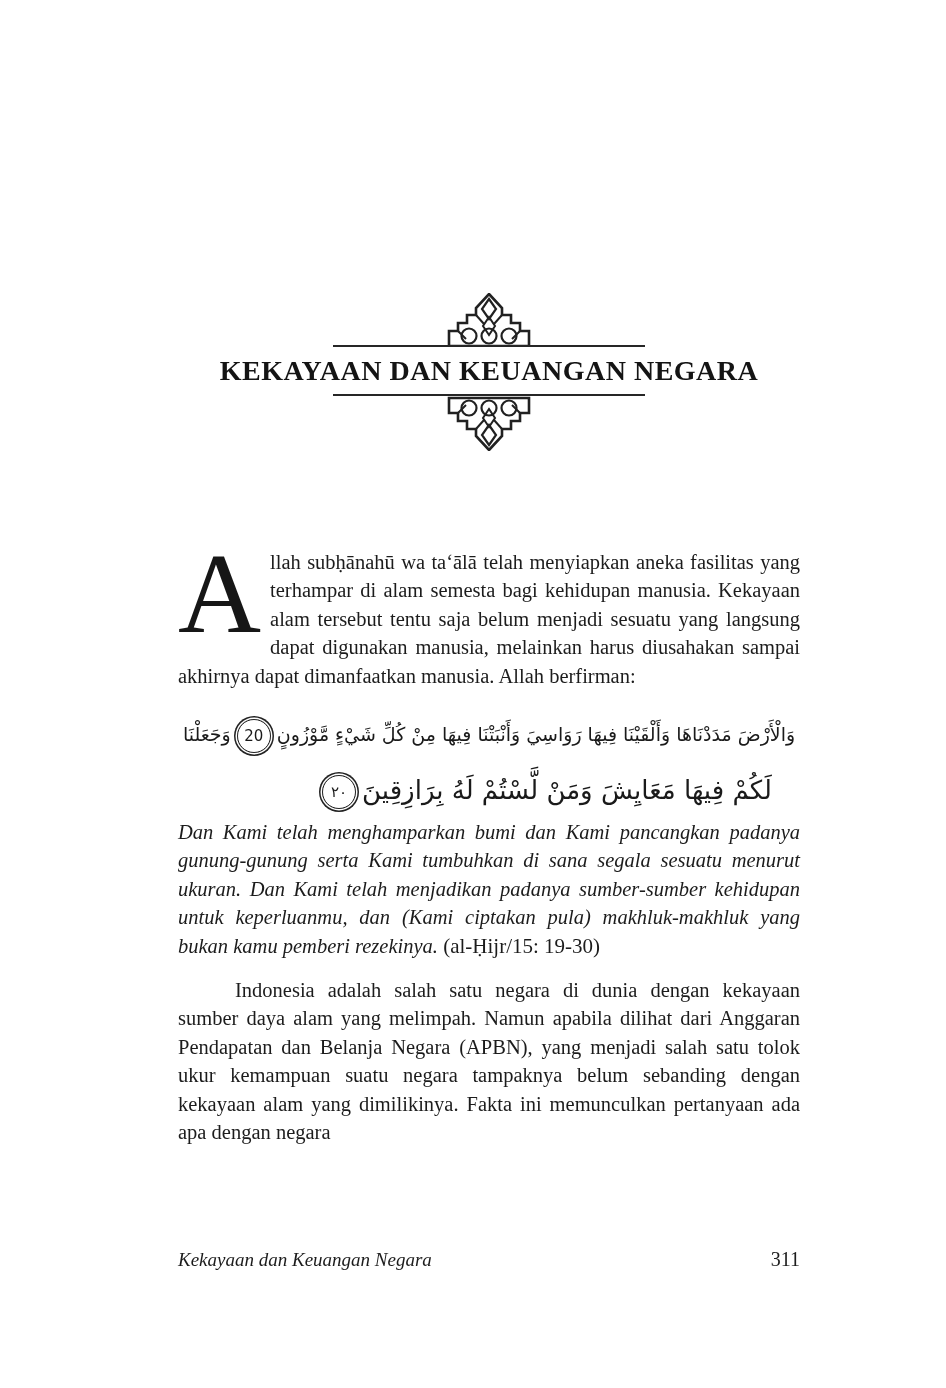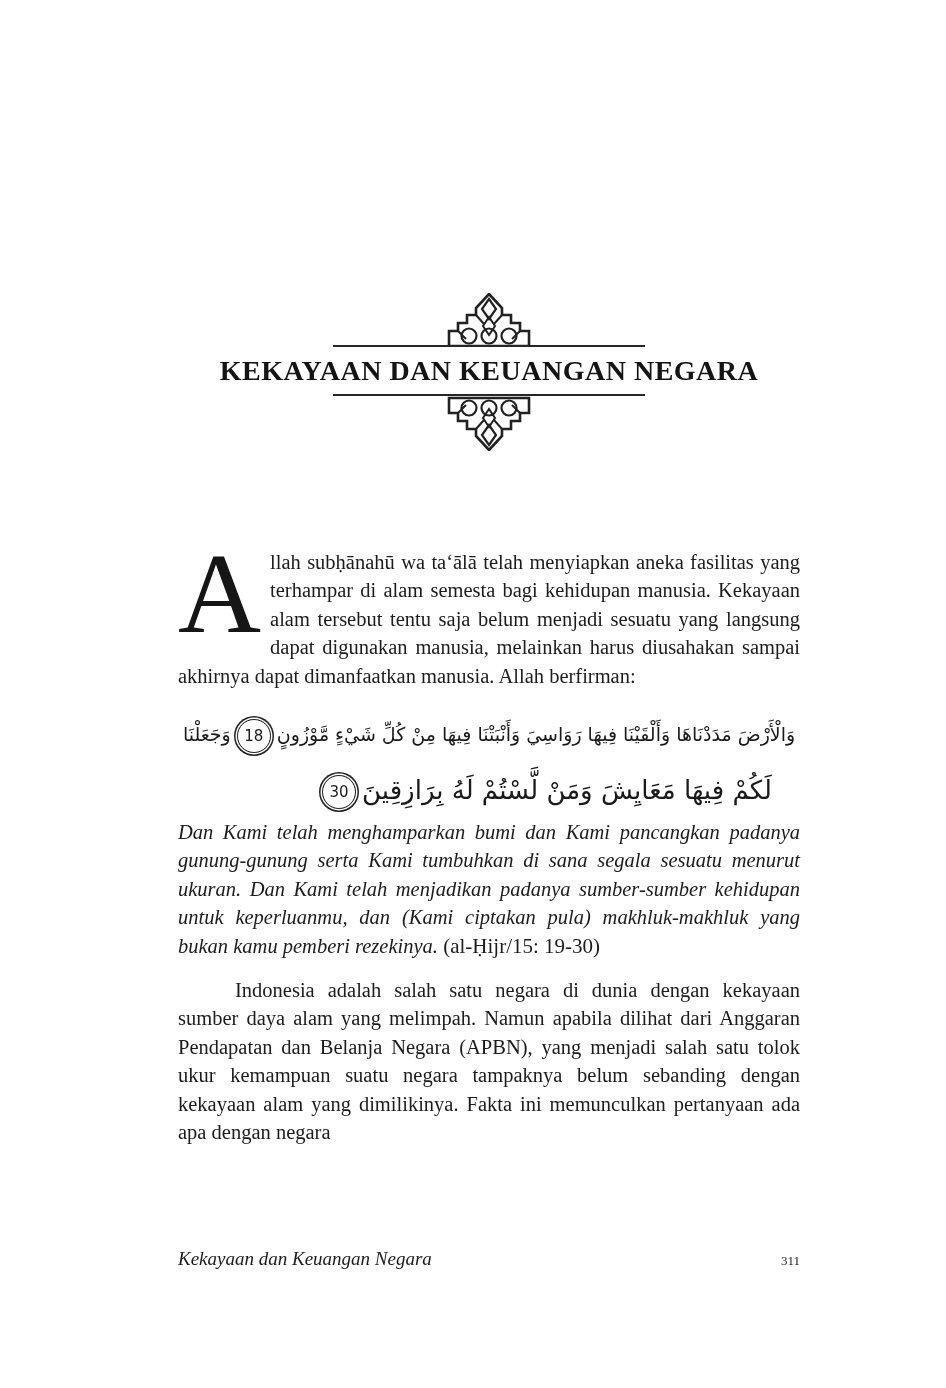--- a/index.html
+++ b/index.html
@@ -131,21 +131,21 @@
     top: 1240px;
     display: flex;
     justify-content: space-between;
     align-items: baseline;
   }
   .footer-title {
     font-style: italic;
     font-size: 19px;
   }
   .page-number {
-    font-size: 13px;
+    font-size: 20px;
   }
 </style>
 </head>
 <body>
 
 <div class="page">
 
   <header class="chapter-header">
     <svg class="ornament" viewBox="0 0 96 158" xmlns="http://www.w3.org/2000/svg" fill="none" stroke="#212121">
       <g id="orn-top">
@@ -162,22 +162,22 @@
     </svg>
     <div class="title-band"></div>
     <h1 class="chapter-title">KEKAYAAN DAN KEUANGAN NEGARA</h1>
   </header>
 
   <main class="content">
 
     <p class="opening-para"><span class="dropcap">A</span><span>llah </span><span class="it">subḥānahū wa ta‘ālā</span><span> telah menyiapkan aneka fasilitas yang terhampar di alam semesta bagi kehidupan manusia. Kekayaan alam tersebut tentu saja belum menjadi sesuatu yang langsung dapat digunakan manusia, melainkan harus diusahakan sampai akhirnya dapat dimanfaatkan manusia. Allah berfirman:</span></p>
 
     <div class="quran" dir="rtl">
-      <div class="quran-line quran-line-1" style="font-size: 19px;"><span>وَالْأَرْضَ مَدَدْنَاهَا وَأَلْقَيْنَا فِيهَا رَوَاسِيَ وَأَنْبَتْنَا فِيهَا مِنْ كُلِّ شَيْءٍ مَّوْزُونٍ</span><span class="ayah-marker"><span>18</span></span><span>وَجَعَلْنَا</span></div>
-      <div class="quran-line quran-line-2"><span>لَكُمْ فِيهَا مَعَايِشَ وَمَنْ لَّسْتُمْ لَهُ بِرَازِقِينَ</span><span class="ayah-marker"><span>30</span></span></div>
+      <div class="quran-line quran-line-1" style="font-size: 19px;"><span>وَالْأَرْضَ مَدَدْنَاهَا وَأَلْقَيْنَا فِيهَا رَوَاسِيَ وَأَنْبَتْنَا فِيهَا مِنْ كُلِّ شَيْءٍ مَّوْزُونٍ</span><span class="ayah-marker"><span>20</span></span><span>وَجَعَلْنَا</span></div>
+      <div class="quran-line quran-line-2"><span>لَكُمْ فِيهَا مَعَايِشَ وَمَنْ لَّسْتُمْ لَهُ بِرَازِقِينَ</span><span class="ayah-marker"><span>٢٠</span></span></div>
     </div>
 
     <p class="translation"><span>Dan Kami telah menghamparkan bumi dan Kami pancangkan padanya gunung-gunung serta Kami tumbuhkan di sana segala sesuatu menurut ukuran. Dan Kami telah menjadikan padanya sumber-sumber kehidupan untuk keperluanmu, dan (Kami ciptakan pula) makhluk-makhluk yang bukan kamu pemberi rezekinya.</span><span class="ref"> (al-Ḥijr/15: 19-30)</span></p>
 
     <p class="para-indent">Indonesia adalah salah satu negara di dunia dengan kekayaan sumber daya alam yang melimpah. Namun apabila dilihat dari Anggaran Pendapatan dan Belanja Negara (APBN), yang menjadi salah satu tolok ukur kemampuan suatu negara tampaknya belum sebanding dengan kekayaan alam yang dimilikinya. Fakta ini memunculkan pertanyaan ada apa dengan negara</p>
 
   </main>
 
   <footer class="page-footer">
     <span class="footer-title">Kekayaan dan Keuangan Negara</span>

